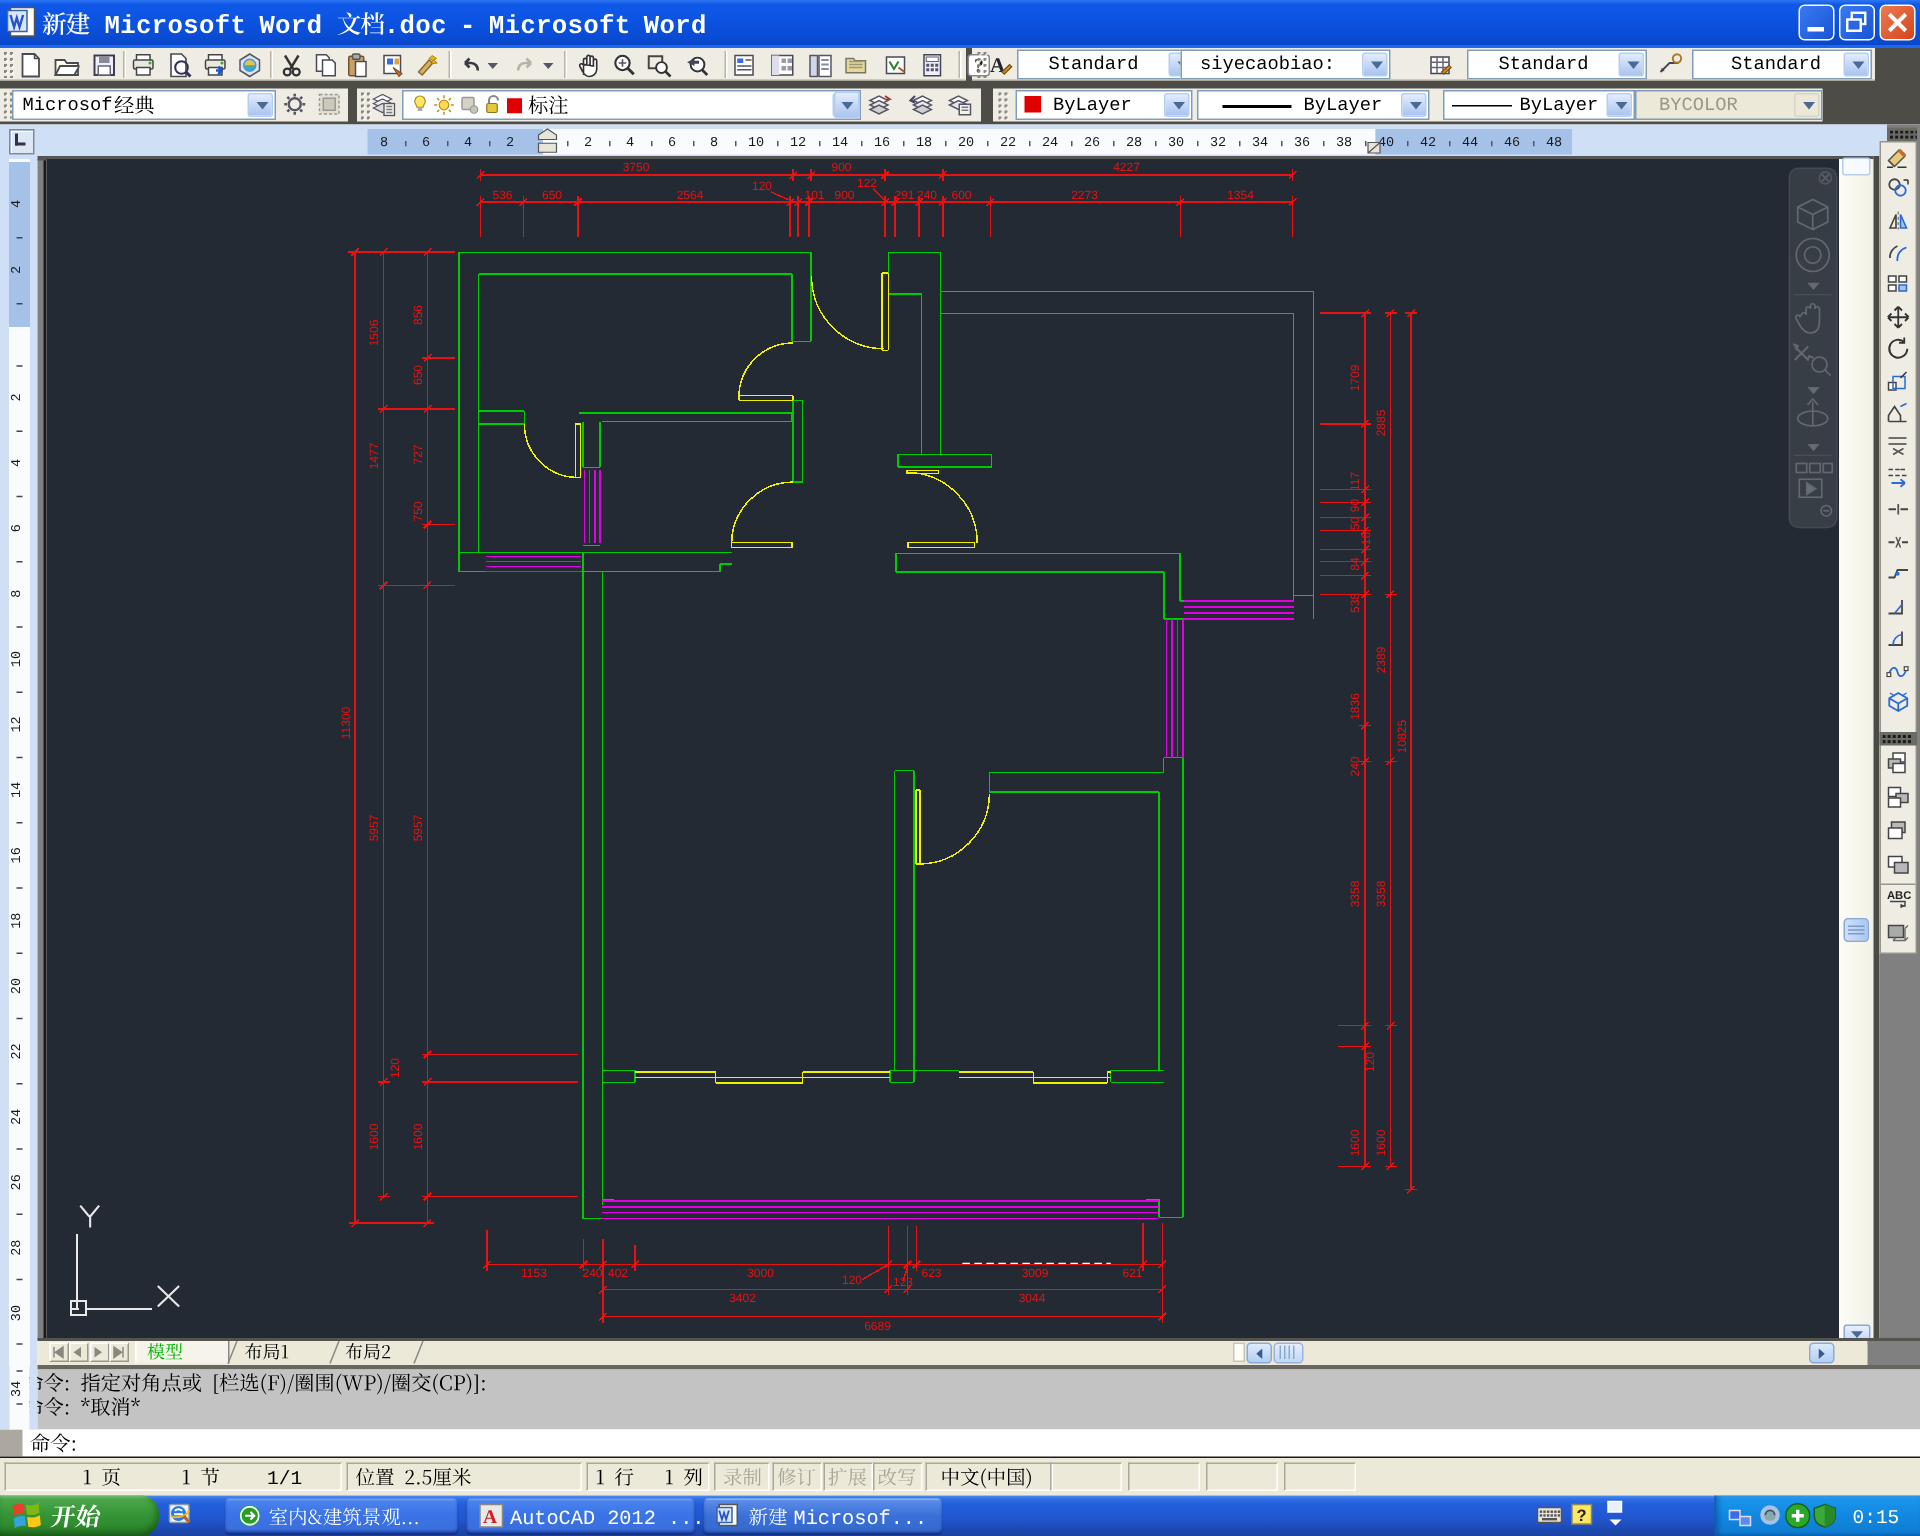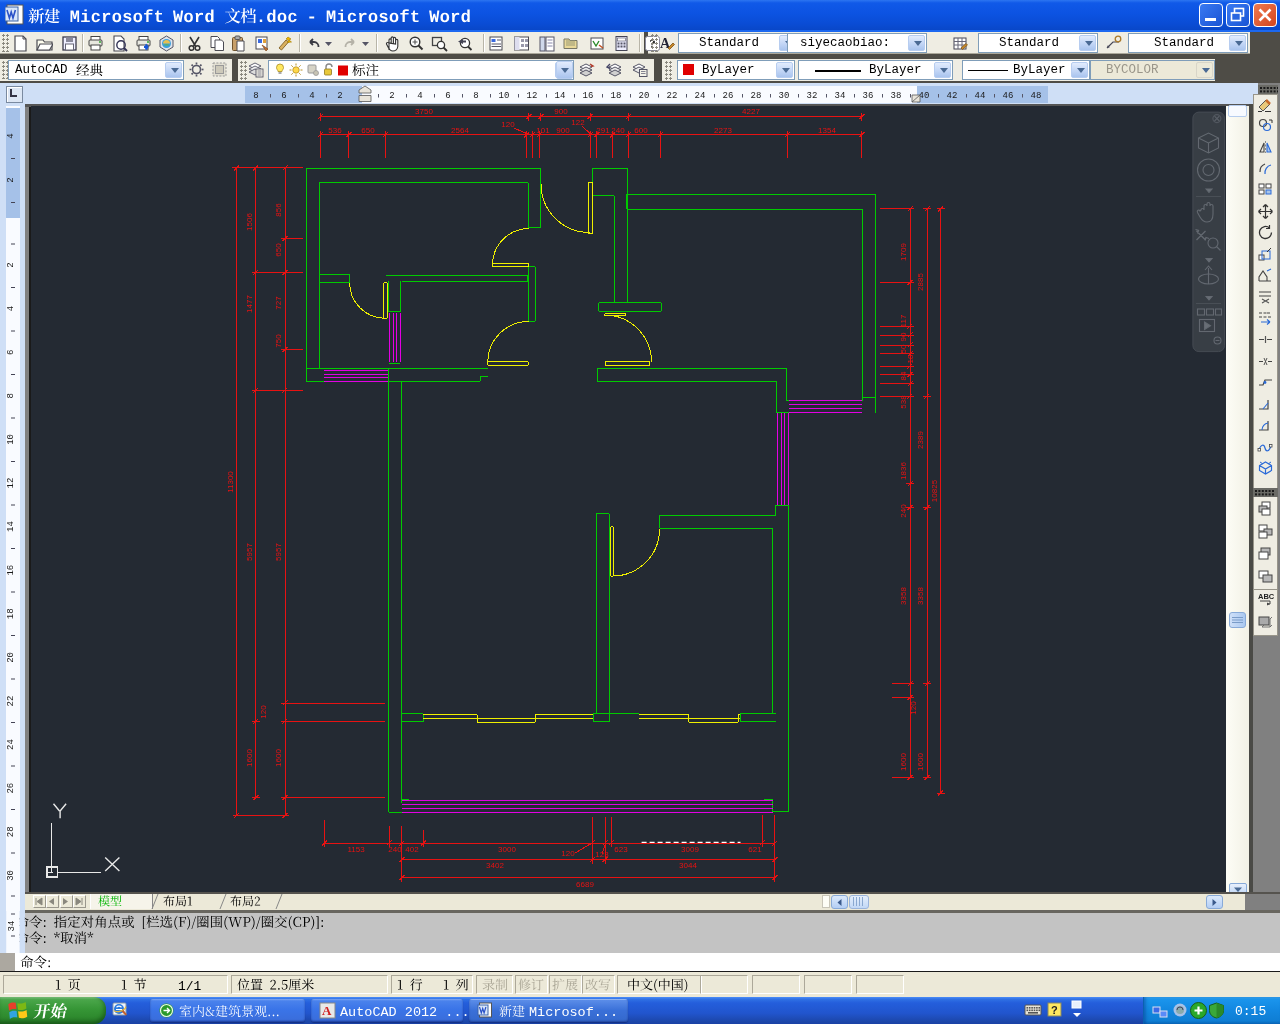--- a/index.html
+++ b/index.html
@@ -207,21 +207,21 @@
 <div class="combo" style="left:978px;top:33px;width:120px;height:20px">
 <div class="txt" style="left:20px;color:#000">Standard</div>
 <div class="arr" style=""></div>
 </div>
 <div class="combo" style="left:1128px;top:33px;width:120px;height:20px">
 <div class="txt" style="left:25px;color:#000">Standard</div>
 <div class="arr" style=""></div>
 </div>
 <div class="grip" style="left:2px;top:61px;height:18px"></div>
 <div class="combo" style="left:8px;top:60px;width:176px;height:20px">
-<div class="txt" style="left:6px;color:#000">AutoCAD </div>
+<div class="txt" style="left:6px;color:#000">Microsof </div>
 <div class="arr" style=""></div>
 </div>
 <svg class="abs" style="left:188px;top:61px" width="17" height="17" viewBox="0 0 17 17">
     <circle cx="8.5" cy="8.5" r="4" fill="none" stroke="#556" stroke-width="1.6"></circle>
     <g stroke="#556" stroke-width="1.7">
       <line x1="13.6" y1="8.5" x2="15.5" y2="8.5"></line>
       <line x1="12.107680172752719" y1="12.104808423637365" x2="13.4517178841704" y2="13.447776267737563"></line>
       <line x1="8.50406126622474" y1="13.599998382952357" x2="8.505574286975133" y2="15.499997780522843"></line>
       <line x1="4.898065611417974" y1="12.110549634107004" x2="3.5561684862599634" y2="13.455656360539024"></line>
       <line x1="3.4000064681895488" y1="8.508122529874083" x2="1.5000088779072236" y2="8.511148570415408"></line>

